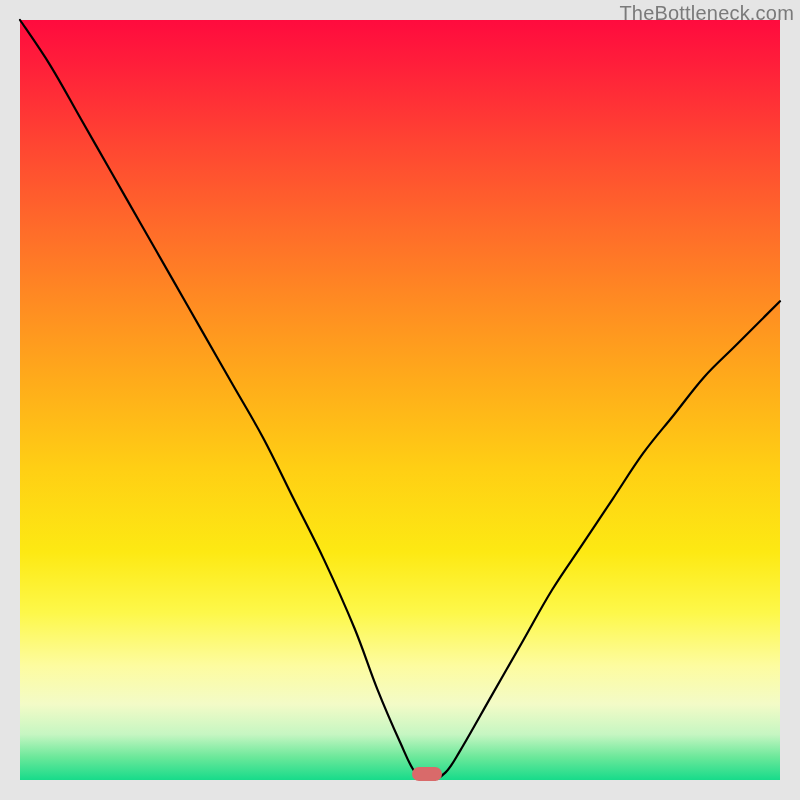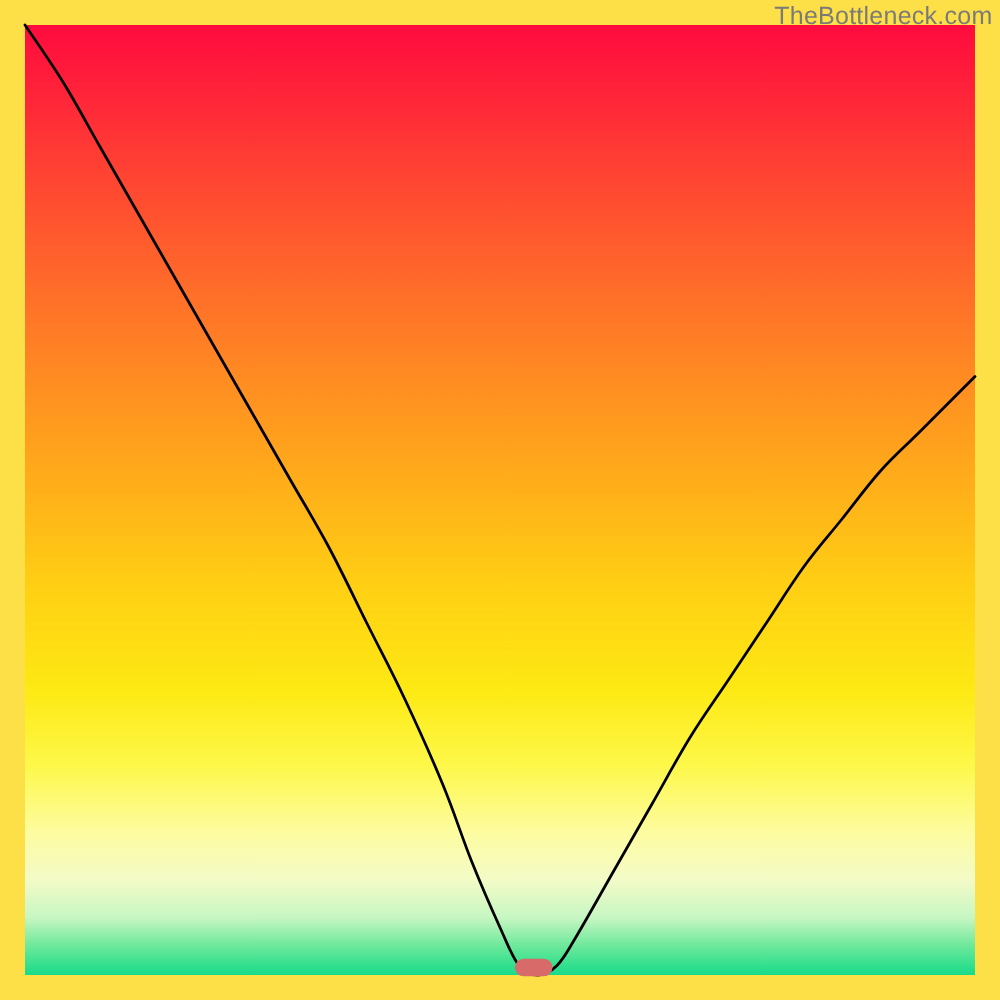--- a/index.html
+++ b/index.html
@@ -1,21 +1,21 @@
 <!DOCTYPE html>
 <html><head>
 <meta charset="utf-8">
 <style>
   * { margin: 0; padding: 0; box-sizing: border-box; }
   html, body { width: 800px; height: 800px; overflow: hidden; background: #000; }
   .frame {
     position: relative;
     width: 800px;
     height: 800px;
-    background: #fde047;
+    background: #e5e5e5;
   }
   .plot-area {
     position: absolute;
     left: 20px;
     top: 20px;
     width: 760px;
     height: 760px;
     
     background: linear-gradient(to bottom,
       #ff0b3e 0%,

